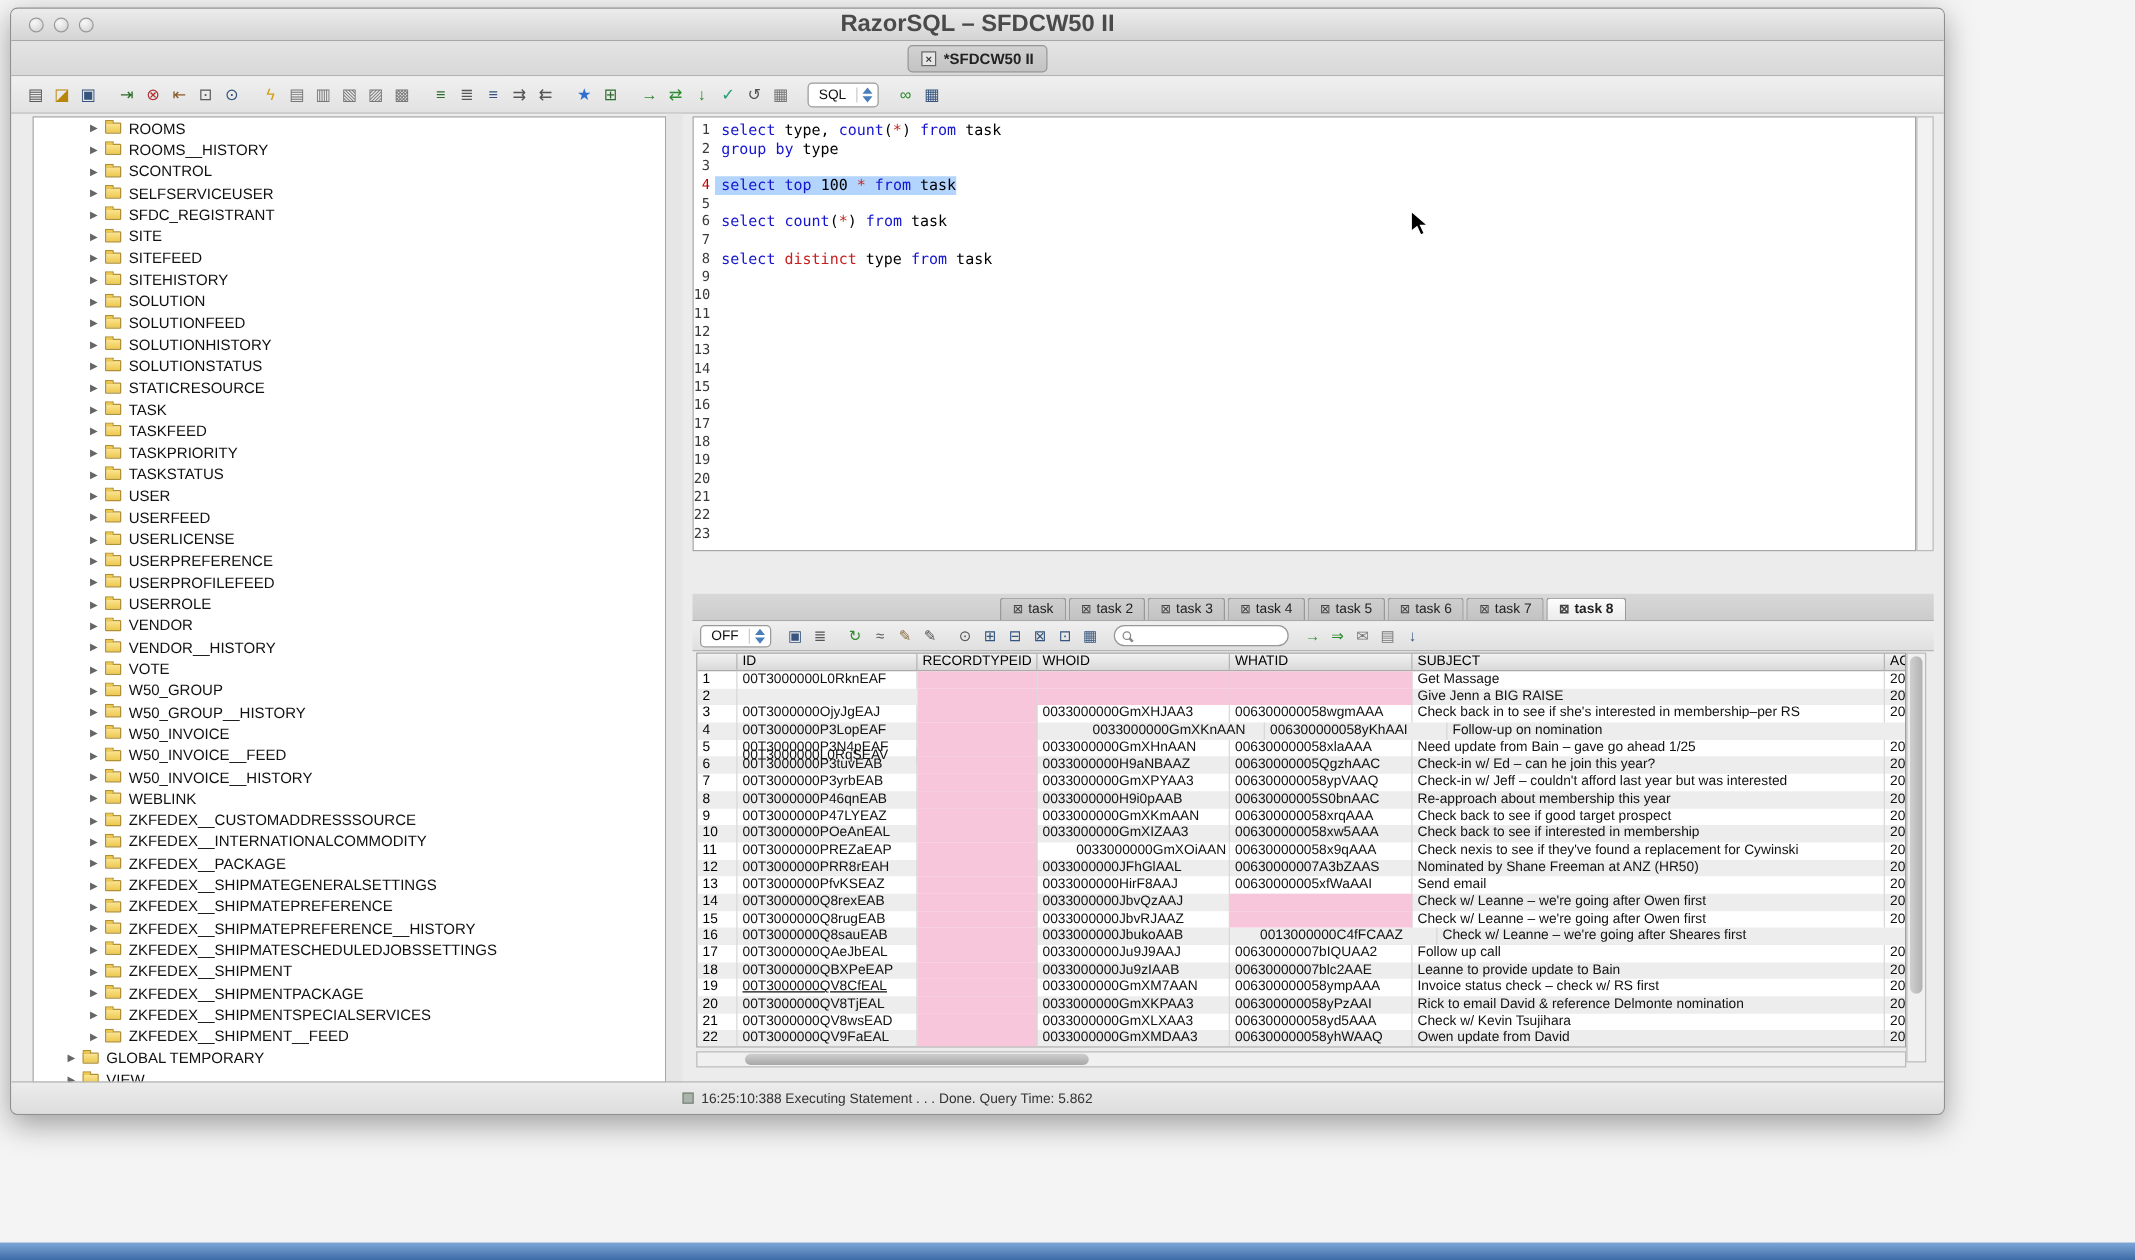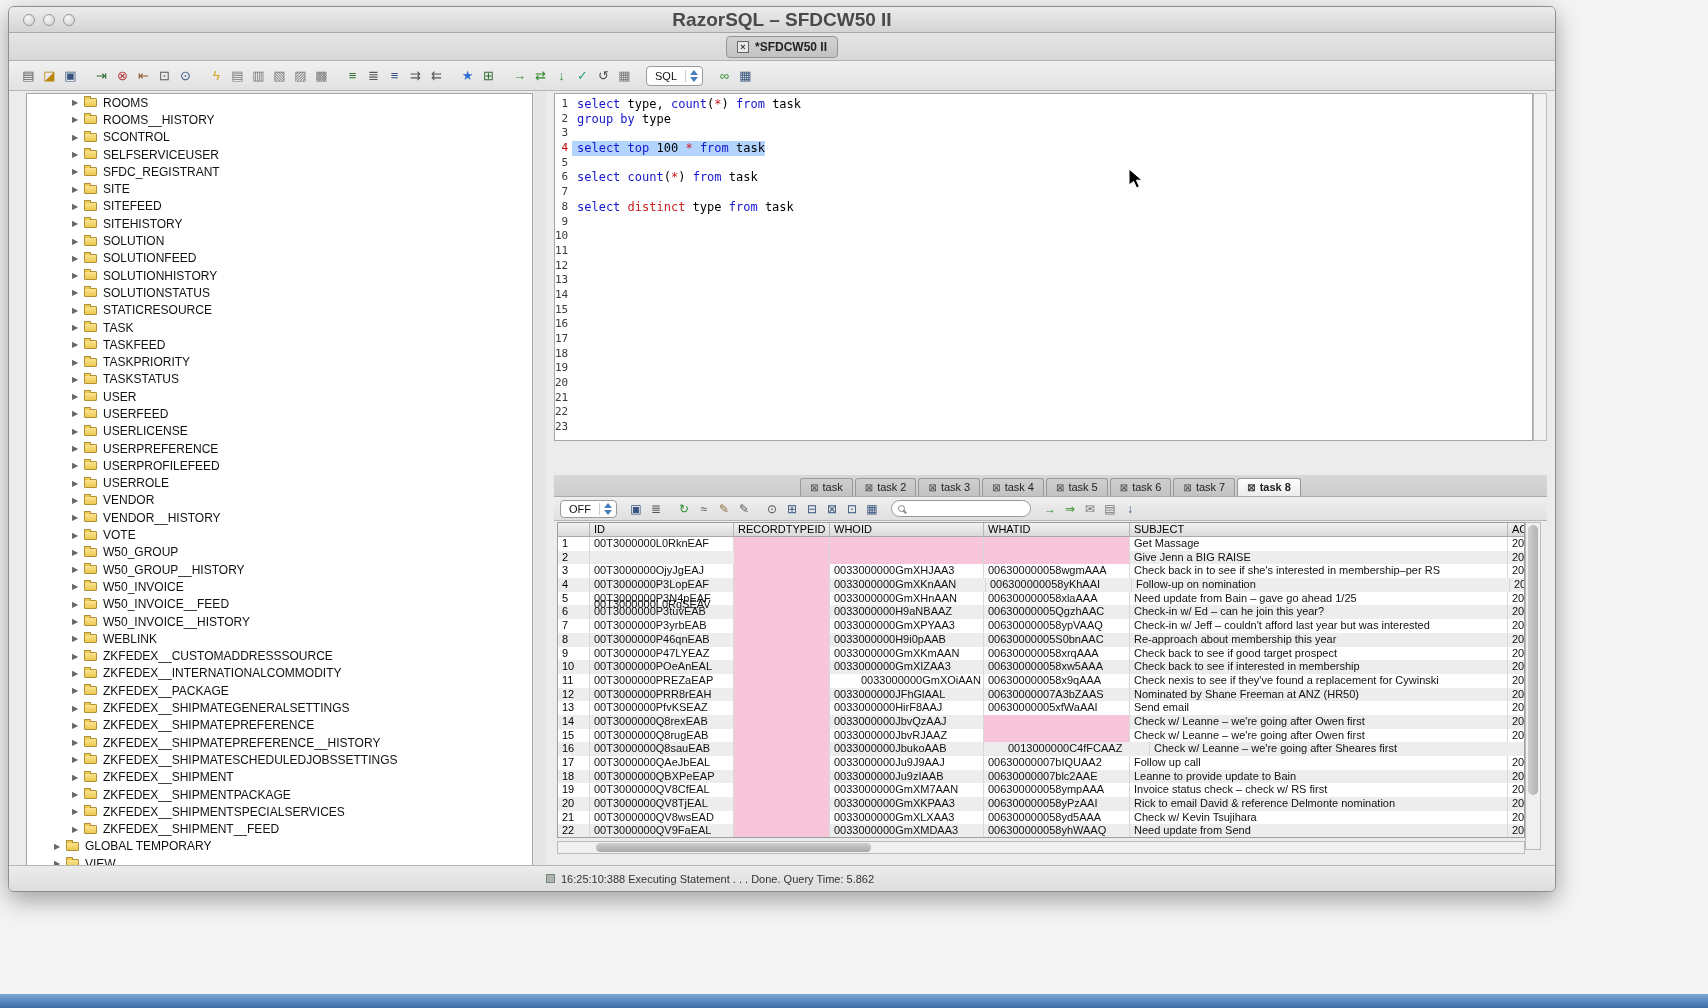--- a/index.html
+++ b/index.html
@@ -588,21 +588,21 @@
               <div class="gcell null" style="width: 96px;"></div>
               <div class="gcell" style="width: 154px;">0033000000GmXHJAA3</div>
               <div class="gcell" style="width: 146px;">006300000058wgmAAA</div>
               <div class="gcell" style="width: 378px;">Check back in to see if she's interested in membership–per RS</div>
               <div class="gcell" style="width: 18px;">200</div>
             </div>
             <div class="grow shade">
               <div class="gcell num" style="width: 32px;">4</div>
               <div class="gcell" style="width: 144px;">00T3000000P3LopEAF</div>
               <div class="gcell null" style="width: 96px;"></div>
-              <div class="gcell" style="width: 156px;">0033000000GmXKnAAN</div>
+              <div class="gcell" style="width: 142px; margin-left: 40px;">0033000000GmXKnAAN</div>
               <div class="gcell" style="width: 146px;">006300000058yKhAAI</div>
               <div class="gcell" style="width: 378px;">Follow-up on nomination</div>
               <div class="gcell" style="width: 18px;">200</div>
             </div>
             <div class="grow">
               <div class="gcell num" style="width: 32px;">5</div>
               <div class="gcell" style="width: 144px;">00T3000000P3N4pEAF</div>
               <div class="gcell null" style="width: 96px;"></div>
               <div class="gcell" style="width: 154px;">0033000000GmXHnAAN</div>
               <div class="gcell" style="width: 146px;">006300000058xlaAAA</div>
@@ -721,21 +721,21 @@
               <div class="gcell num" style="width: 32px;">18</div>
               <div class="gcell" style="width: 144px;">00T3000000QBXPeEAP</div>
               <div class="gcell null" style="width: 96px;"></div>
               <div class="gcell" style="width: 154px;">0033000000Ju9zIAAB</div>
               <div class="gcell" style="width: 146px;">00630000007blc2AAE</div>
               <div class="gcell" style="width: 378px;">Leanne to provide update to Bain</div>
               <div class="gcell" style="width: 18px;">200</div>
             </div>
             <div class="grow">
               <div class="gcell num" style="width: 32px;">19</div>
-              <div class="gcell" style="width: 144px;">00T3000000QV8CfEAL</div>
+              <div class="gcell" style="width: 144px; text-decoration: underline;">00T3000000QV8CfEAL</div>
               <div class="gcell null" style="width: 96px;"></div>
               <div class="gcell" style="width: 154px;">0033000000GmXM7AAN</div>
               <div class="gcell" style="width: 146px;">006300000058ympAAA</div>
               <div class="gcell" style="width: 378px;">Invoice status check – check w/ RS first</div>
               <div class="gcell" style="width: 18px;">200</div>
             </div>
             <div class="grow shade">
               <div class="gcell num" style="width: 32px;">20</div>
               <div class="gcell" style="width: 144px;">00T3000000QV8TjEAL</div>
               <div class="gcell null" style="width: 96px;"></div>
@@ -752,21 +752,21 @@
               <div class="gcell" style="width: 146px;">006300000058yd5AAA</div>
               <div class="gcell" style="width: 378px;">Check w/ Kevin Tsujihara</div>
               <div class="gcell" style="width: 18px;">200</div>
             </div>
             <div class="grow shade">
               <div class="gcell num" style="width: 32px;">22</div>
               <div class="gcell" style="width: 144px;">00T3000000QV9FaEAL</div>
               <div class="gcell null" style="width: 96px;"></div>
               <div class="gcell" style="width: 154px;">0033000000GmXMDAA3</div>
               <div class="gcell" style="width: 146px;">006300000058yhWAAQ</div>
-              <div class="gcell" style="width: 378px;">Need update from Send</div>
+              <div class="gcell" style="width: 378px;">Owen update from David</div>
               <div class="gcell" style="width: 18px;">200</div>
             </div>
           </div>
       </div>
       <div class="grid-vscroll">
         <div class="grid-vthumb"></div>
       </div>
       <div class="hscroll">
         <div class="hthumb"></div>
       </div>

